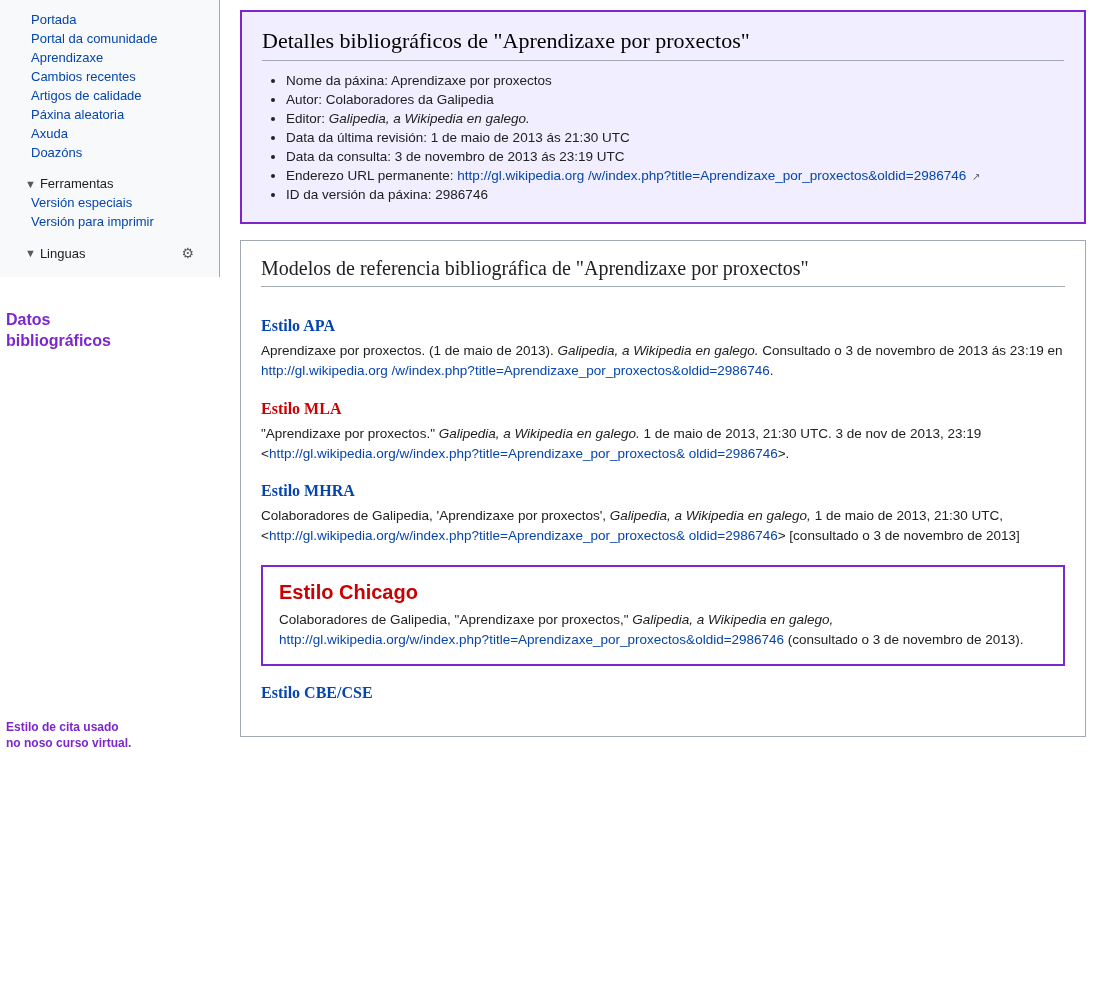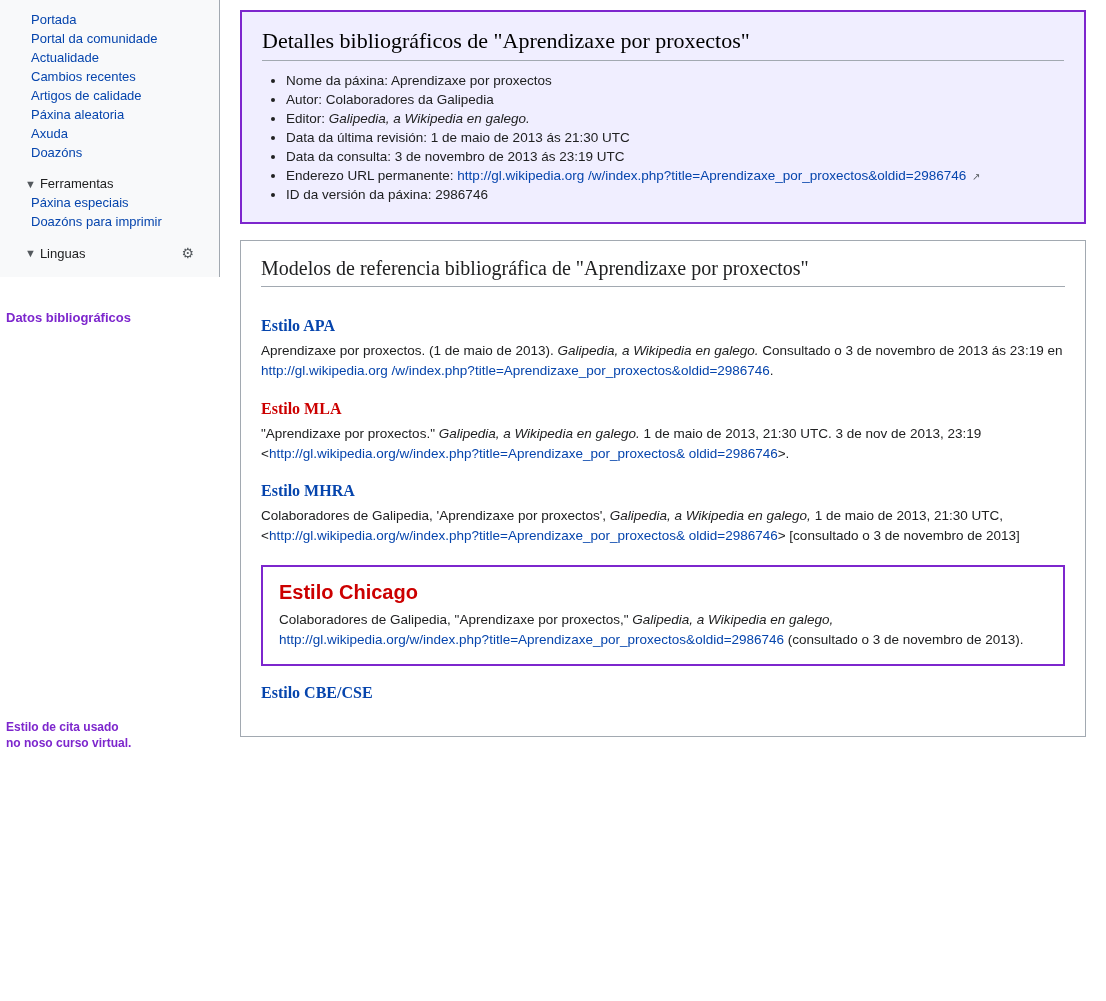--- a/index.html
+++ b/index.html
@@ -151,46 +151,46 @@
     }
   </style>
 </head>
 <body>
 
 <div id="sidebar-wrapper">
   <div id="sidebar">
     <div class="sidebar-group">
       <a class="sidebar-nav-item">Portada</a>
       <a class="sidebar-nav-item">Portal da comunidade</a>
-      <a class="sidebar-nav-item">Actualidade</a>
+      <a class="sidebar-nav-item">Aprendizaxe</a>
       <a class="sidebar-nav-item">Cambios recentes</a>
       <a class="sidebar-nav-item">Artigos de calidade</a>
       <a class="sidebar-nav-item">Páxina aleatoria</a>
       <a class="sidebar-nav-item">Axuda</a>
       <a class="sidebar-nav-item">Doazóns</a>
     </div>
 
     <div class="sidebar-group" style="margin-top:8px;">
       <div class="sidebar-section-header">
         <span class="arrow">▼</span>
         <span>Ferramentas</span>
       </div>
-      <a class="sidebar-nav-item">Páxina especiais</a>
-      <a class="sidebar-nav-item">Doazóns para imprimir</a>
+      <a class="sidebar-nav-item">Versión especiais</a>
+      <a class="sidebar-nav-item">Versión para imprimir</a>
     </div>
 
     <div class="sidebar-group" style="margin-top:8px;">
       <div class="sidebar-section-header">
         <span class="arrow">▼</span>
         <span>Linguas</span>
         <span class="gear">⚙</span>
       </div>
     </div>
 
-    <div style="position:absolute; left:6px; top:310px; font-size:13px; font-weight:bold; color:#7d26cd; font-family:sans-serif; line-height:1.3; width:130px;">
+    <div style="position:absolute; left:6px; top:310px; font-size:16px; font-weight:bold; color:#7d26cd; font-family:sans-serif; line-height:1.3; width:130px;">
       <span>Datos bibliográficos</span>
     </div>
 
     <div style="position:absolute; left:6px; top:720px; font-size:12px; font-weight:bold; color:#7d26cd; font-family:sans-serif; line-height:1.3; width:140px;">
       Estilo de cita usado<br>no noso curso virtual.
     </div>
   </div>
 </div>
 
 <div id="main">

